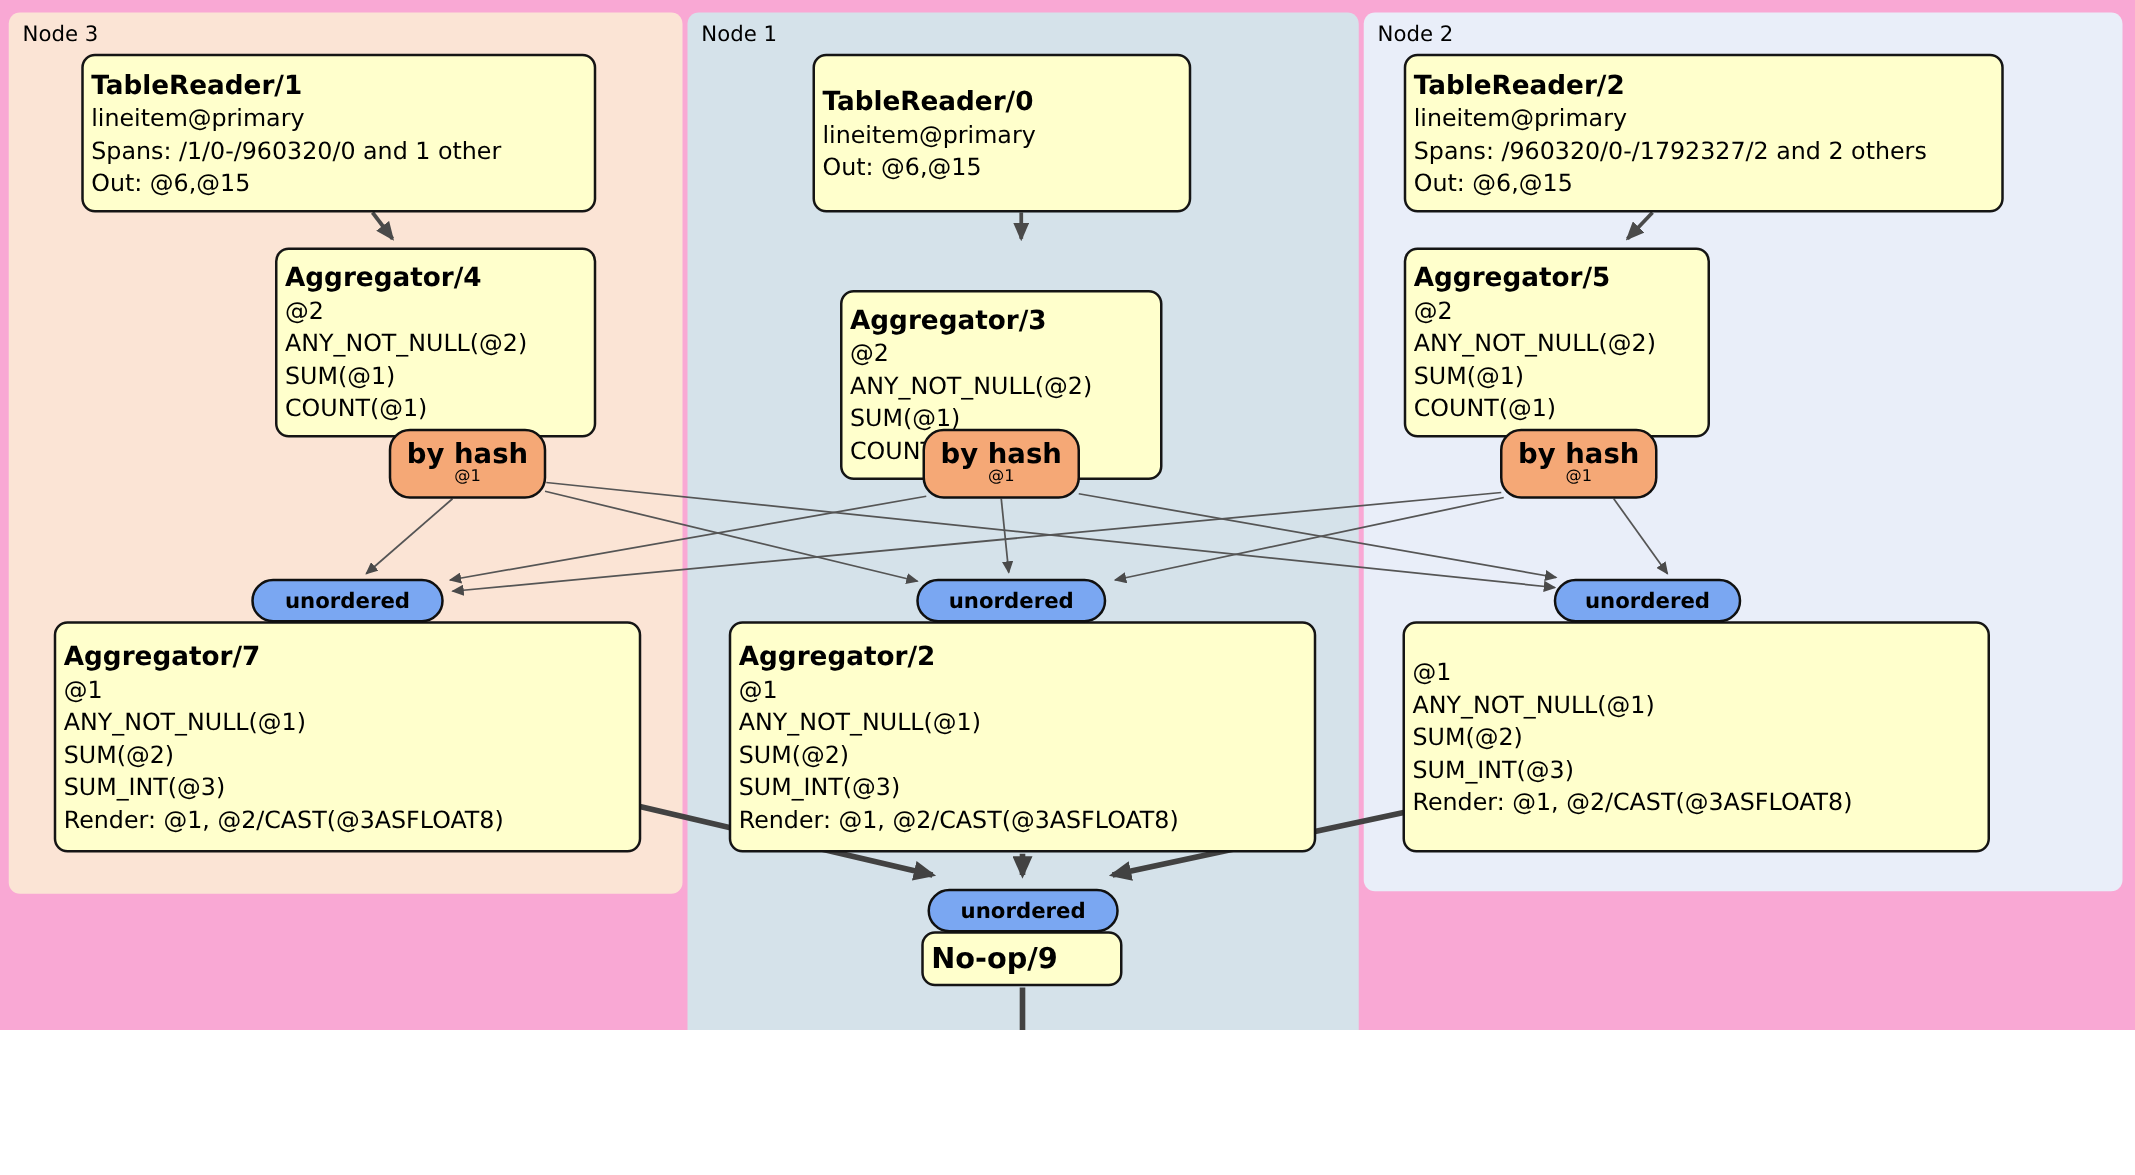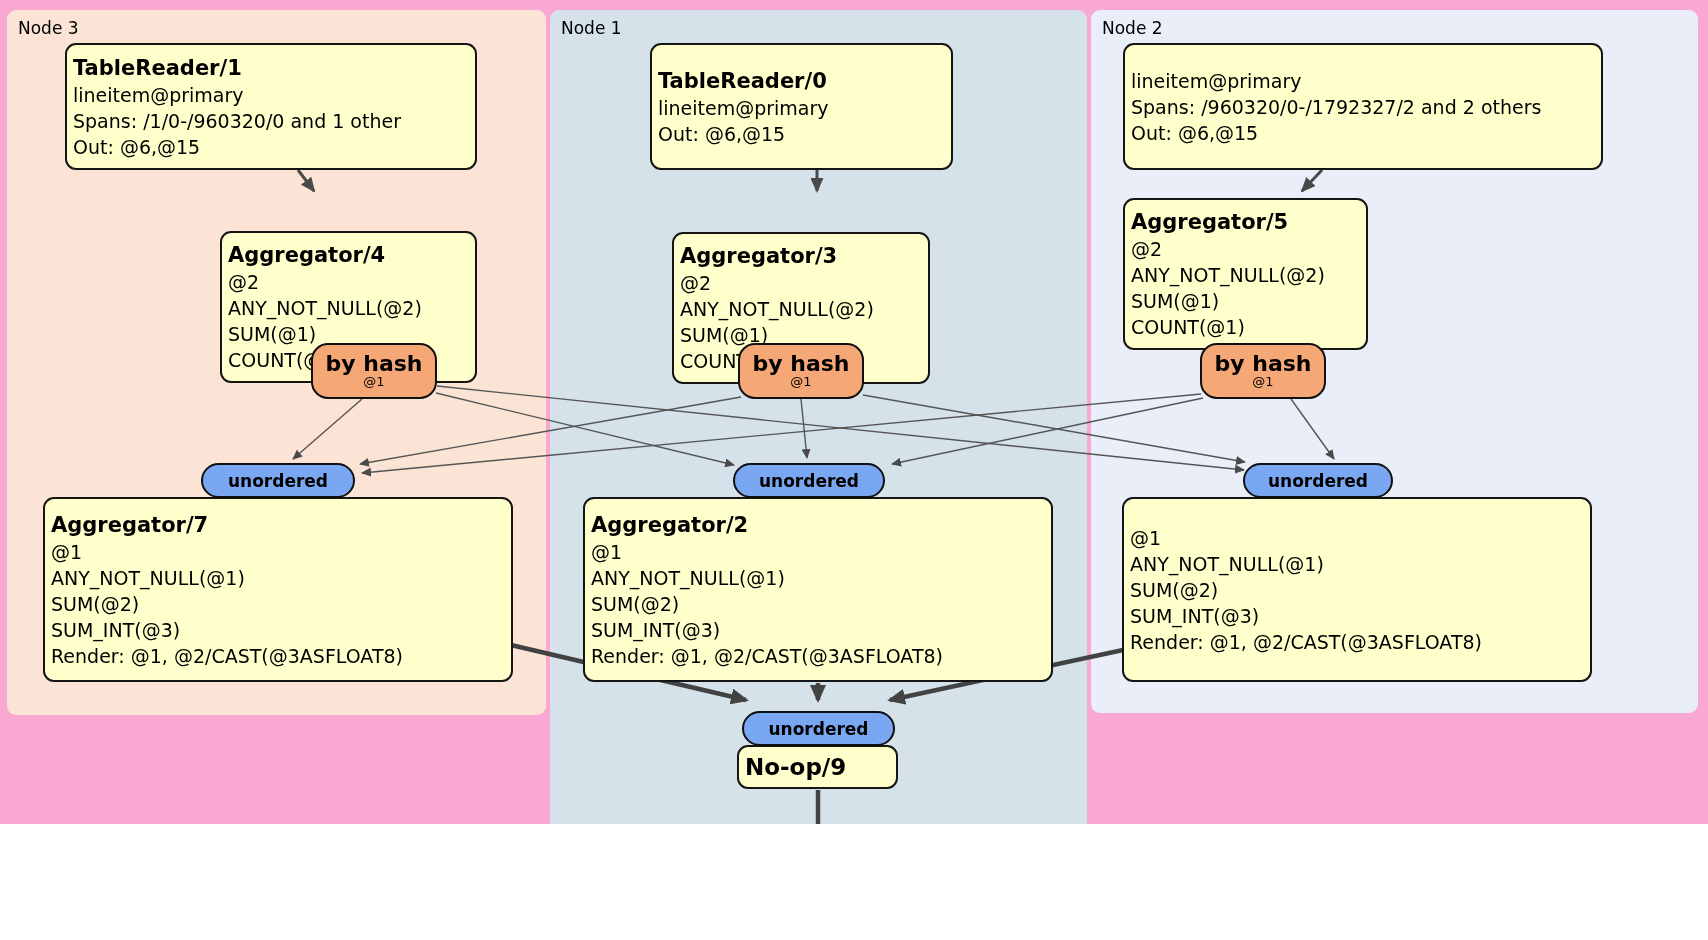--- a/index.html
+++ b/index.html
@@ -96,26 +96,27 @@
     <div class="pline">lineitem@primary</div>
     <div class="pline">Spans: /1/0-/960320/0 and 1 other</div>
     <div class="pline">Out: @6,@15</div>
   </div>
   <div class="proc" style="left:650px;top:43px;width:303px;height:127px;">
     <div class="ptitle">TableReader/0</div>
     <div class="pline">lineitem@primary</div>
     <div class="pline">Out: @6,@15</div>
   </div>
   <div class="proc" style="left:1123px;top:43px;width:480px;height:127px;">
+    <div class="ptitle">TableReader/2</div>
     <div class="pline">lineitem@primary</div>
     <div class="pline">Spans: /960320/0-/1792327/2 and 2 others</div>
     <div class="pline">Out: @6,@15</div>
   </div>
 
-  <div class="proc" style="left:220px;top:198px;width:257px;height:152px;margin-top:33px;">
+  <div class="proc" style="left:220px;top:198px;width:257px;height:152px;">
     <div class="ptitle">Aggregator/4</div>
     <div class="pline">@2</div>
     <div class="pline">ANY_NOT_NULL(@2)</div>
     <div class="pline">SUM(@1)</div>
     <div class="pline">COUNT(@1)</div>
   </div>
   <div class="proc" style="left:672px;top:208px;width:258px;height:152px;margin-top:24px;">
     <div class="ptitle">Aggregator/3</div>
     <div class="pline">@2</div>
     <div class="pline">ANY_NOT_NULL(@2)</div>

